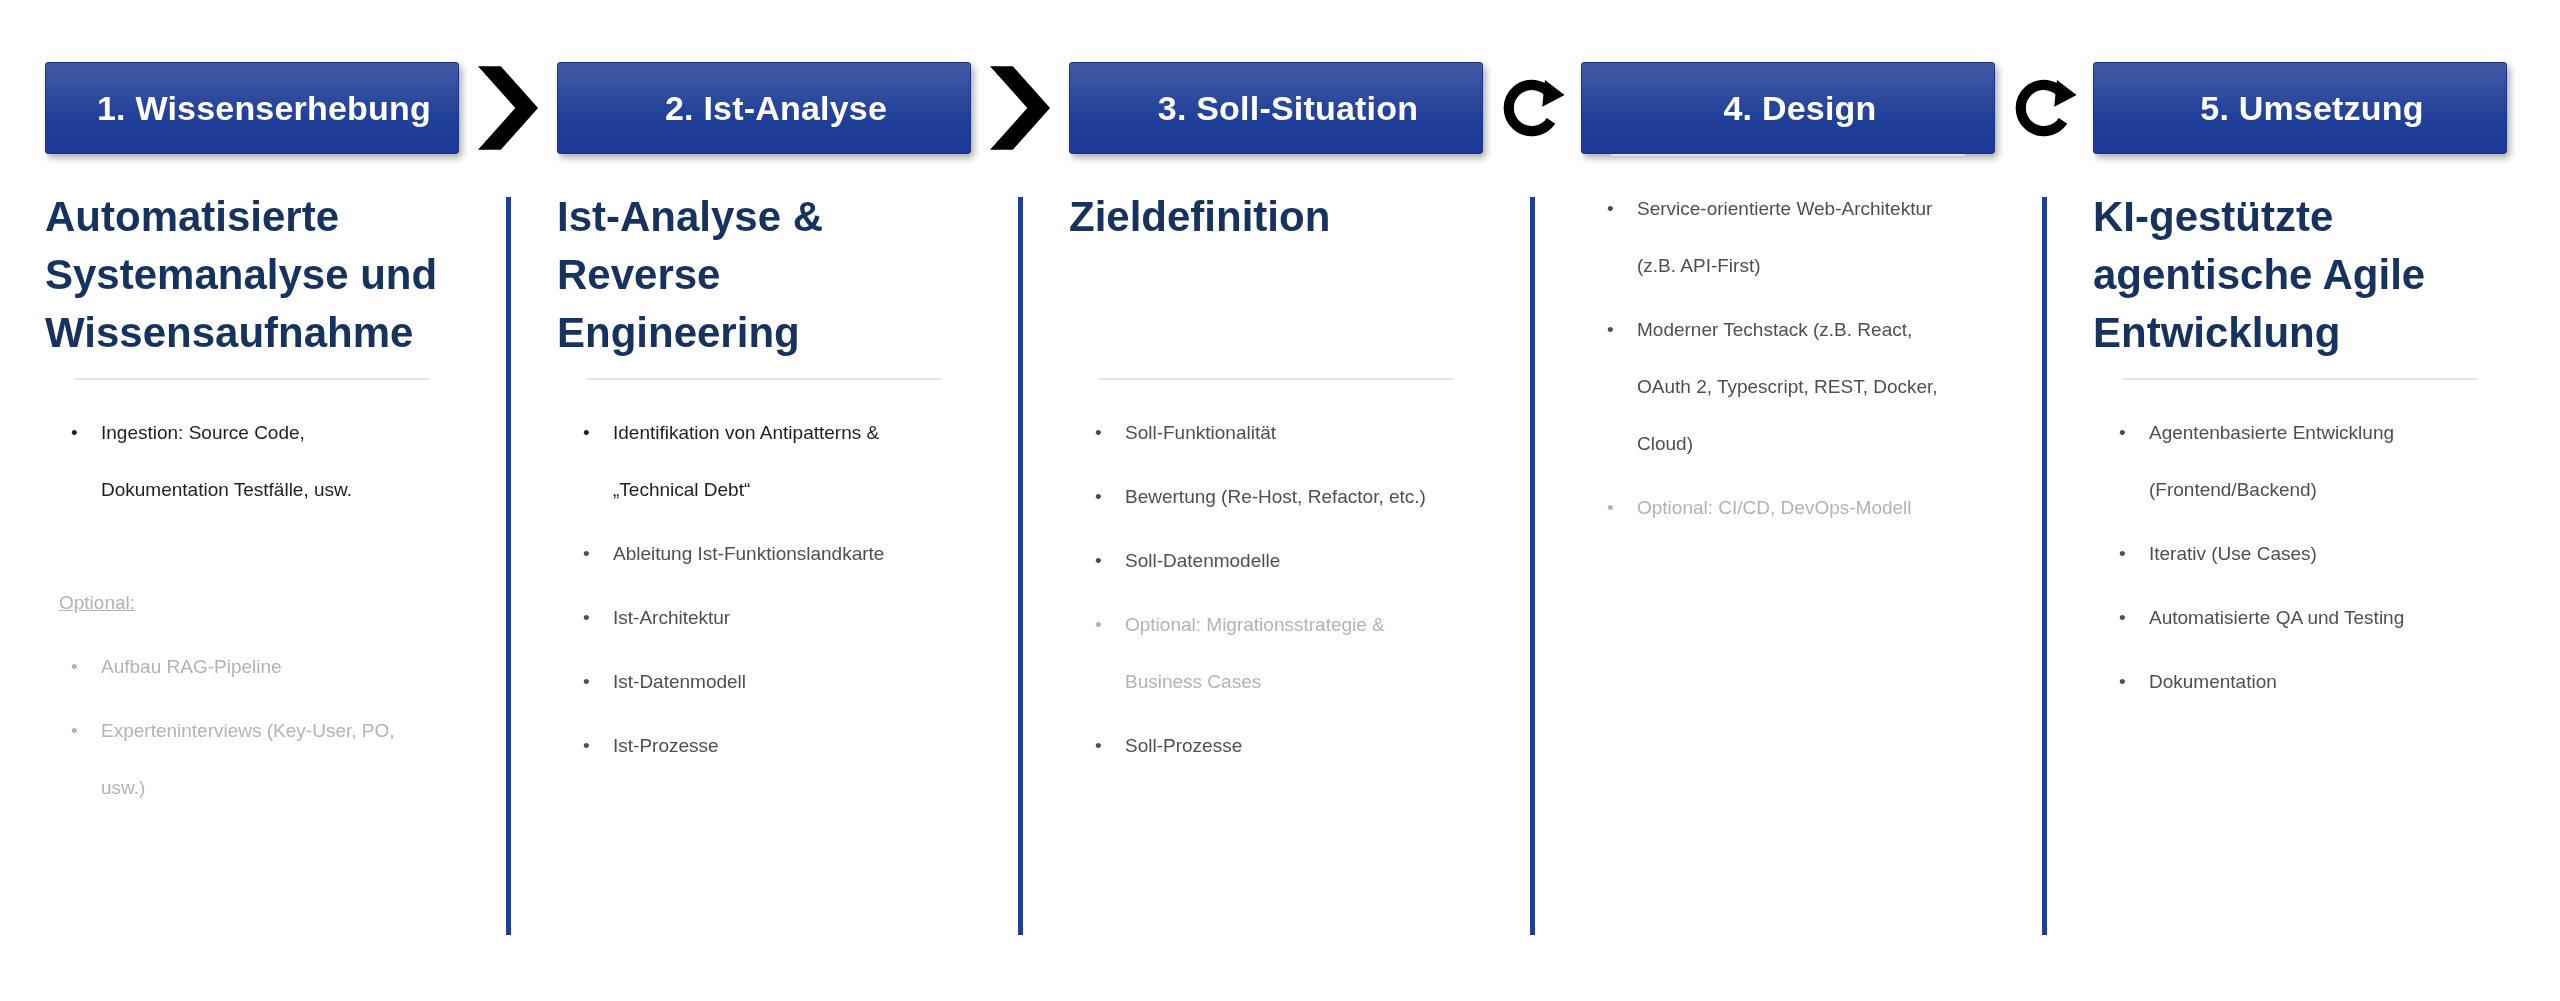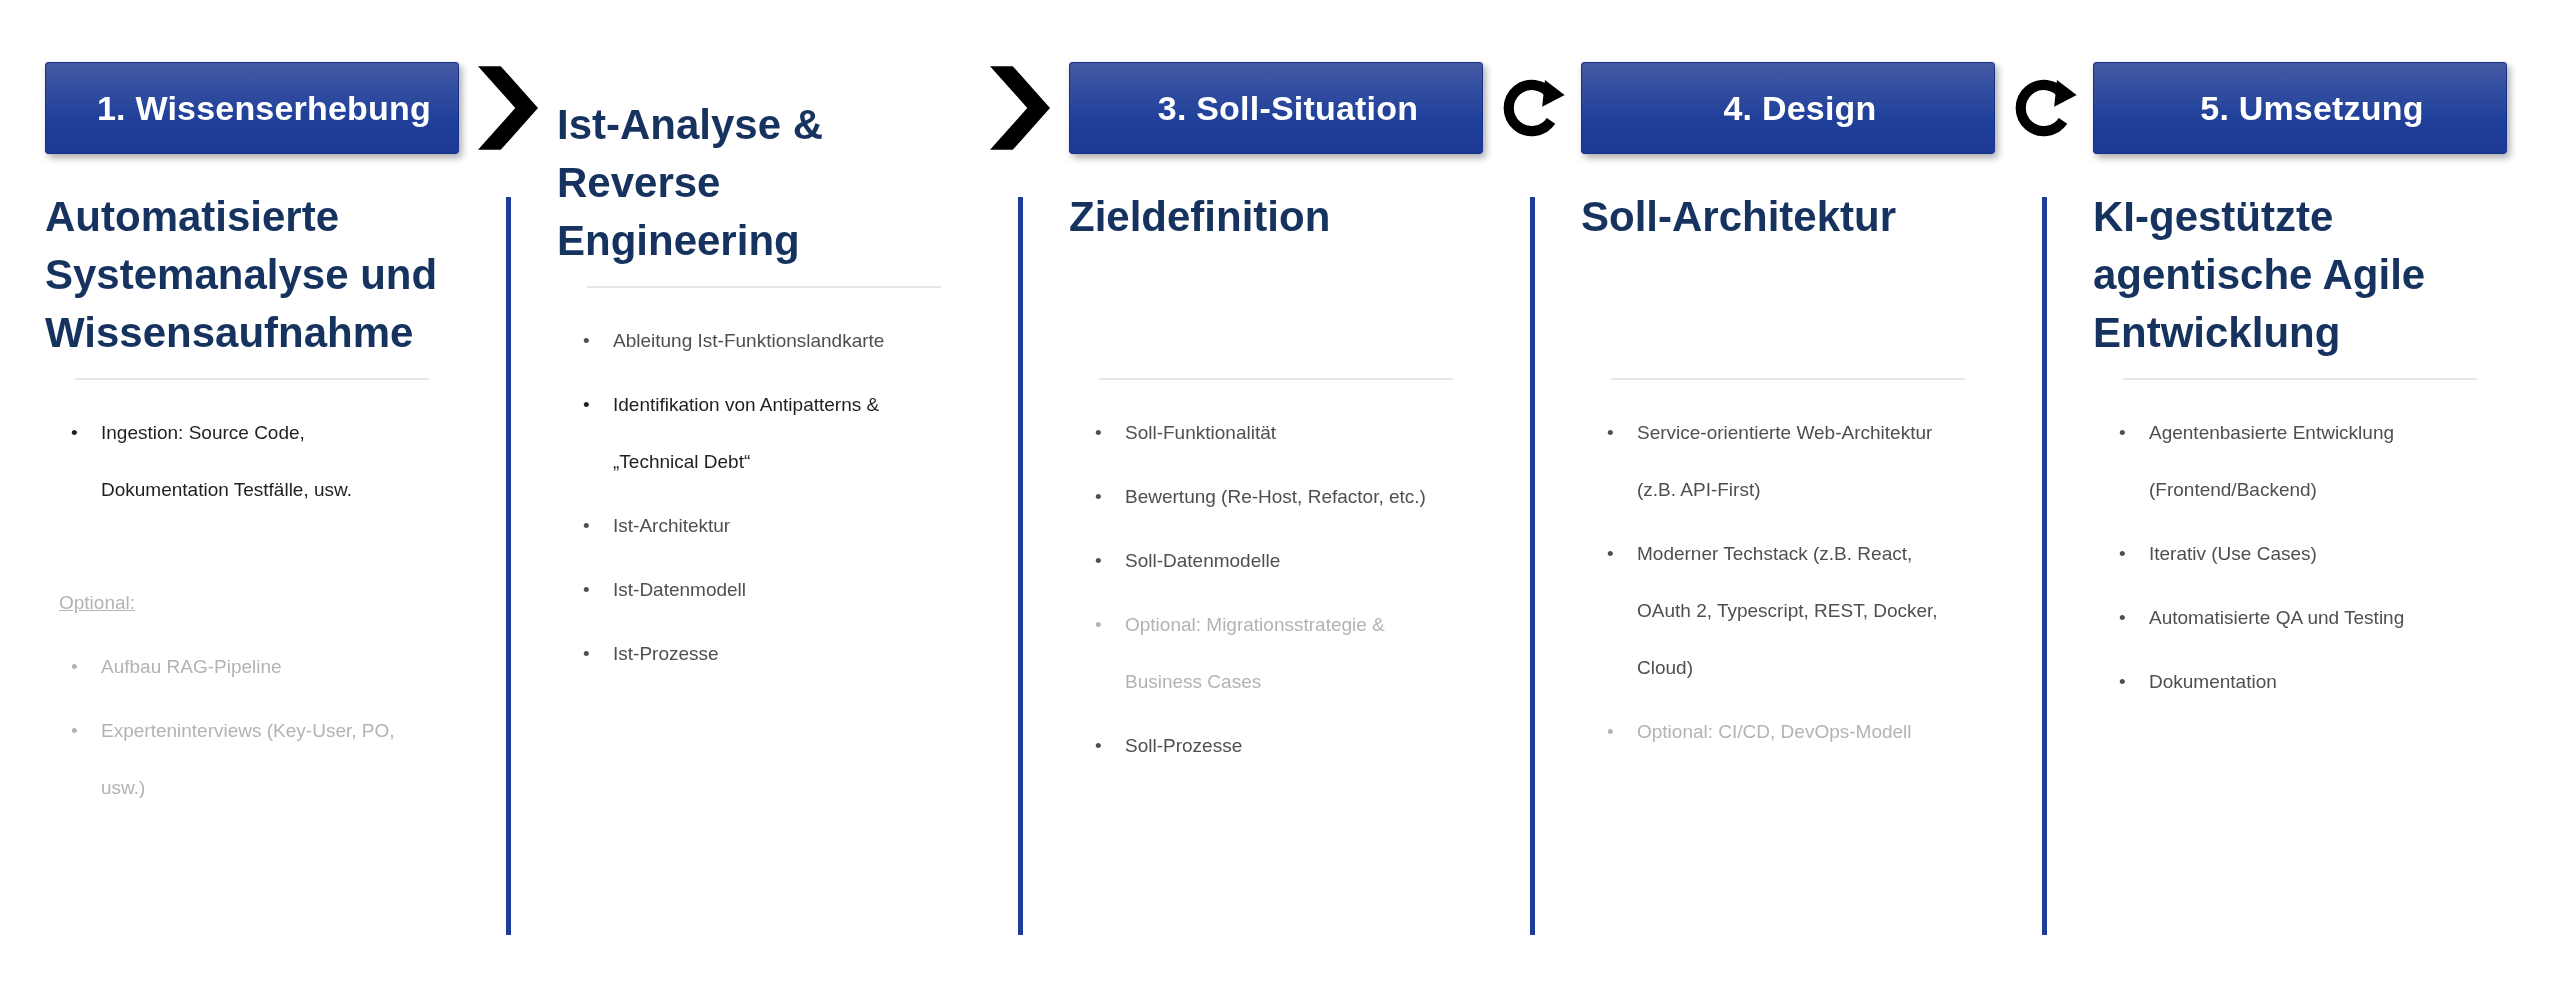--- a/index.html
+++ b/index.html
@@ -43,25 +43,28 @@
     <hr class="divider">
     <ul class="items">
           <li class="item strong">Ingestion: Source Code, Dokumentation Testfälle, usw.</li>
           <li class="item optional no-bullet spaced">Optional:</li>
           <li class="item optional">Aufbau RAG-Pipeline</li>
           <li class="item optional">Experteninterviews (Key-User, PO, usw.)</li>
         </ul>
   </div>
 
   <div class="column">
+    <div class="phase-header">
+      <span>2. Ist-Analyse</span>
+    </div>
     <div class="subtitle">Ist-Analyse &amp; Reverse Engineering</div>
     <hr class="divider">
     <ul class="items">
+          <li class="item strong">Identifikation von Antipatterns &amp; „Technical Debt“</li>
           <li class="item normal">Ableitung Ist-Funktionslandkarte</li>
-          <li class="item strong">Identifikation von Antipatterns &amp; „Technical Debt“</li>
           <li class="item normal">Ist-Architektur</li>
           <li class="item normal">Ist-Datenmodell</li>
           <li class="item normal">Ist-Prozesse</li>
         </ul>
   </div>
 
   <div class="column">
     <div class="phase-header">
       <span>3. Soll-Situation</span>
     </div>
@@ -73,21 +76,20 @@
           <li class="item normal">Soll-Datenmodelle</li>
           <li class="item optional">Optional: Migrationsstrategie &amp; Business Cases</li>
           <li class="item normal">Soll-Prozesse</li>
         </ul>
   </div>
 
   <div class="column">
     <div class="phase-header">
       <span>4. Design</span>
     </div>
-    <div class="subtitle">Soll-Architektur</div>
     <hr class="divider">
     <ul class="items">
           <li class="item normal">Service-orientierte Web-Architektur (z.B. API-First)</li>
           <li class="item normal">Moderner Techstack (z.B. React, OAuth 2, Typescript, REST, Docker, Cloud)</li>
           <li class="item optional">Optional: CI/CD, DevOps-Modell</li>
         </ul>
   </div>
 
   <div class="column">
     <div class="phase-header">

